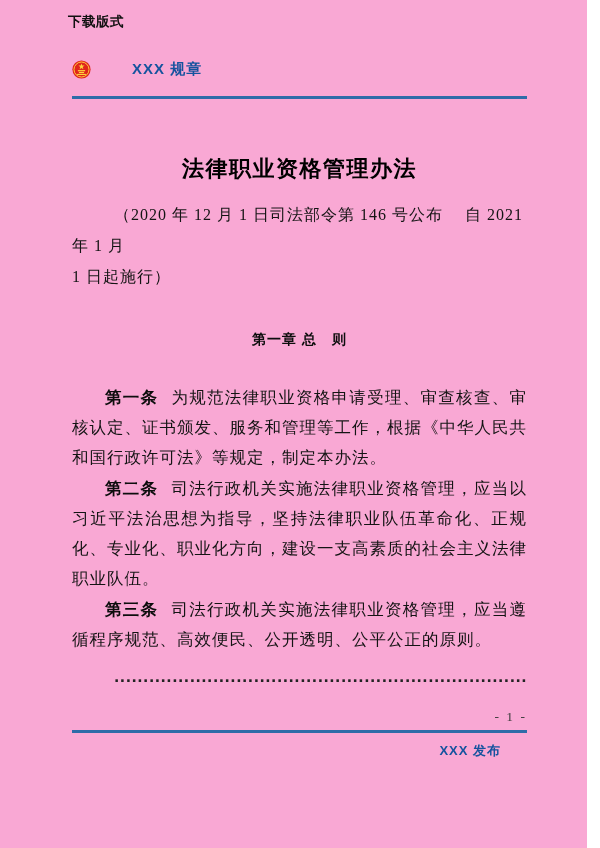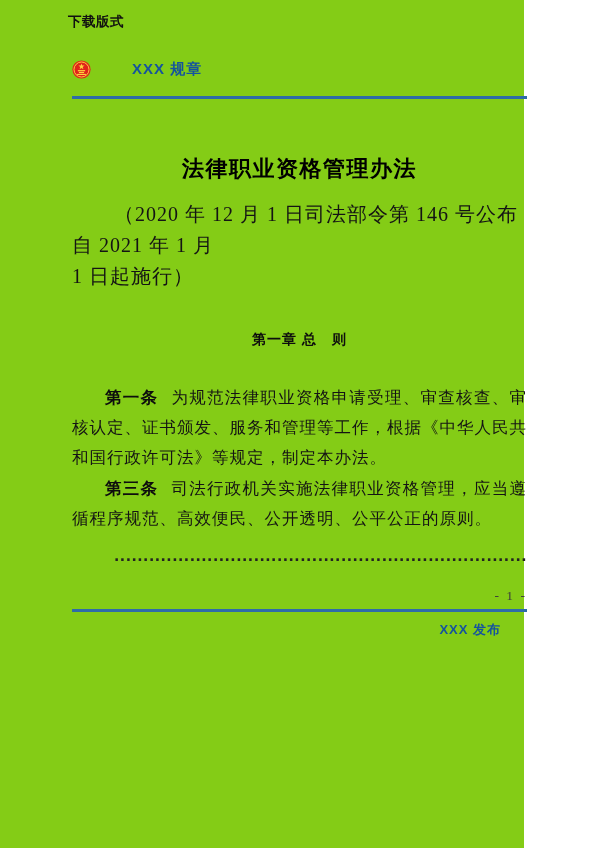--- a/index.html
+++ b/index.html
@@ -5,22 +5,22 @@
   html, body { margin: 0; padding: 0; }
   body {
     width: 600px; height: 848px;
     background: #ffffff;
     font-family: "Liberation Serif", serif;
     color: #1a1a1a;
     overflow: hidden;
   }
   .page {
     position: relative;
-    width: 524px; height: 848px;
-    background: #84cc16;
+    width: 587px; height: 848px;
+    background: #f9a8d4;
   }
   .download-label {
     position: absolute;
     top: 13px; left: 68px;
     font-family: "Liberation Serif", serif;
     font-weight: 700;
     font-size: 13.5px;
     color: #111111;
     letter-spacing: 0.5px;
     text-decoration: none;
@@ -60,21 +60,21 @@
     text-align: center;
     font-family: "Liberation Serif", serif;
     font-weight: 700;
     font-size: 22px;
     line-height: 32px;
     letter-spacing: 1.5px;
     color: #000000;
   }
   .note {
     margin-top: 8px;
-    font-size: 20px;
+    font-size: 16px;
     line-height: 31px;
     letter-spacing: 1px;
     color: #141414;
     font-style: normal;
   }
   .note-line:first-child { text-indent: 42px; }
   .chapter-heading {
     margin-top: 34px;
     text-align: center;
     font-family: "Liberation Sans", sans-serif;
@@ -161,20 +161,21 @@
 
     <div class="note-line">（2020 年 12 月 1 日司法部令第 146 号公布　 自 2021 年 1 月</div>
         <div class="note-line">1 日起施行）</div>
       </div>
 
     <div class="chapter-heading">第一章 总　则</div>
 
     <div class="articles">
 
     <p class="article"><span class="art-num">第一条</span><span>为规范法律职业资格申请受理、审查核查、审核认定、证书颁发、服务和管理等工作，根据《中华人民共和国行政许可法》等规定，制定本办法。</span></p>
+        <p class="article"><span class="art-num">第二条</span><span>司法行政机关实施法律职业资格管理，应当以习近平法治思想为指导，坚持法律职业队伍革命化、正规化、专业化、职业化方向，建设一支高素质的社会主义法律职业队伍。</span></p>
         <p class="article"><span class="art-num">第三条</span><span>司法行政机关实施法律职业资格管理，应当遵循程序规范、高效便民、公开透明、公平公正的原则。</span></p>
       </div>
 
     <div class="dots-line">....................................................................................</div>
 
     <div class="page-number">- 1 -</div>
 
     <div class="bottom-rule"></div>
 
     <div class="publisher-label">XXX 发布</div>

